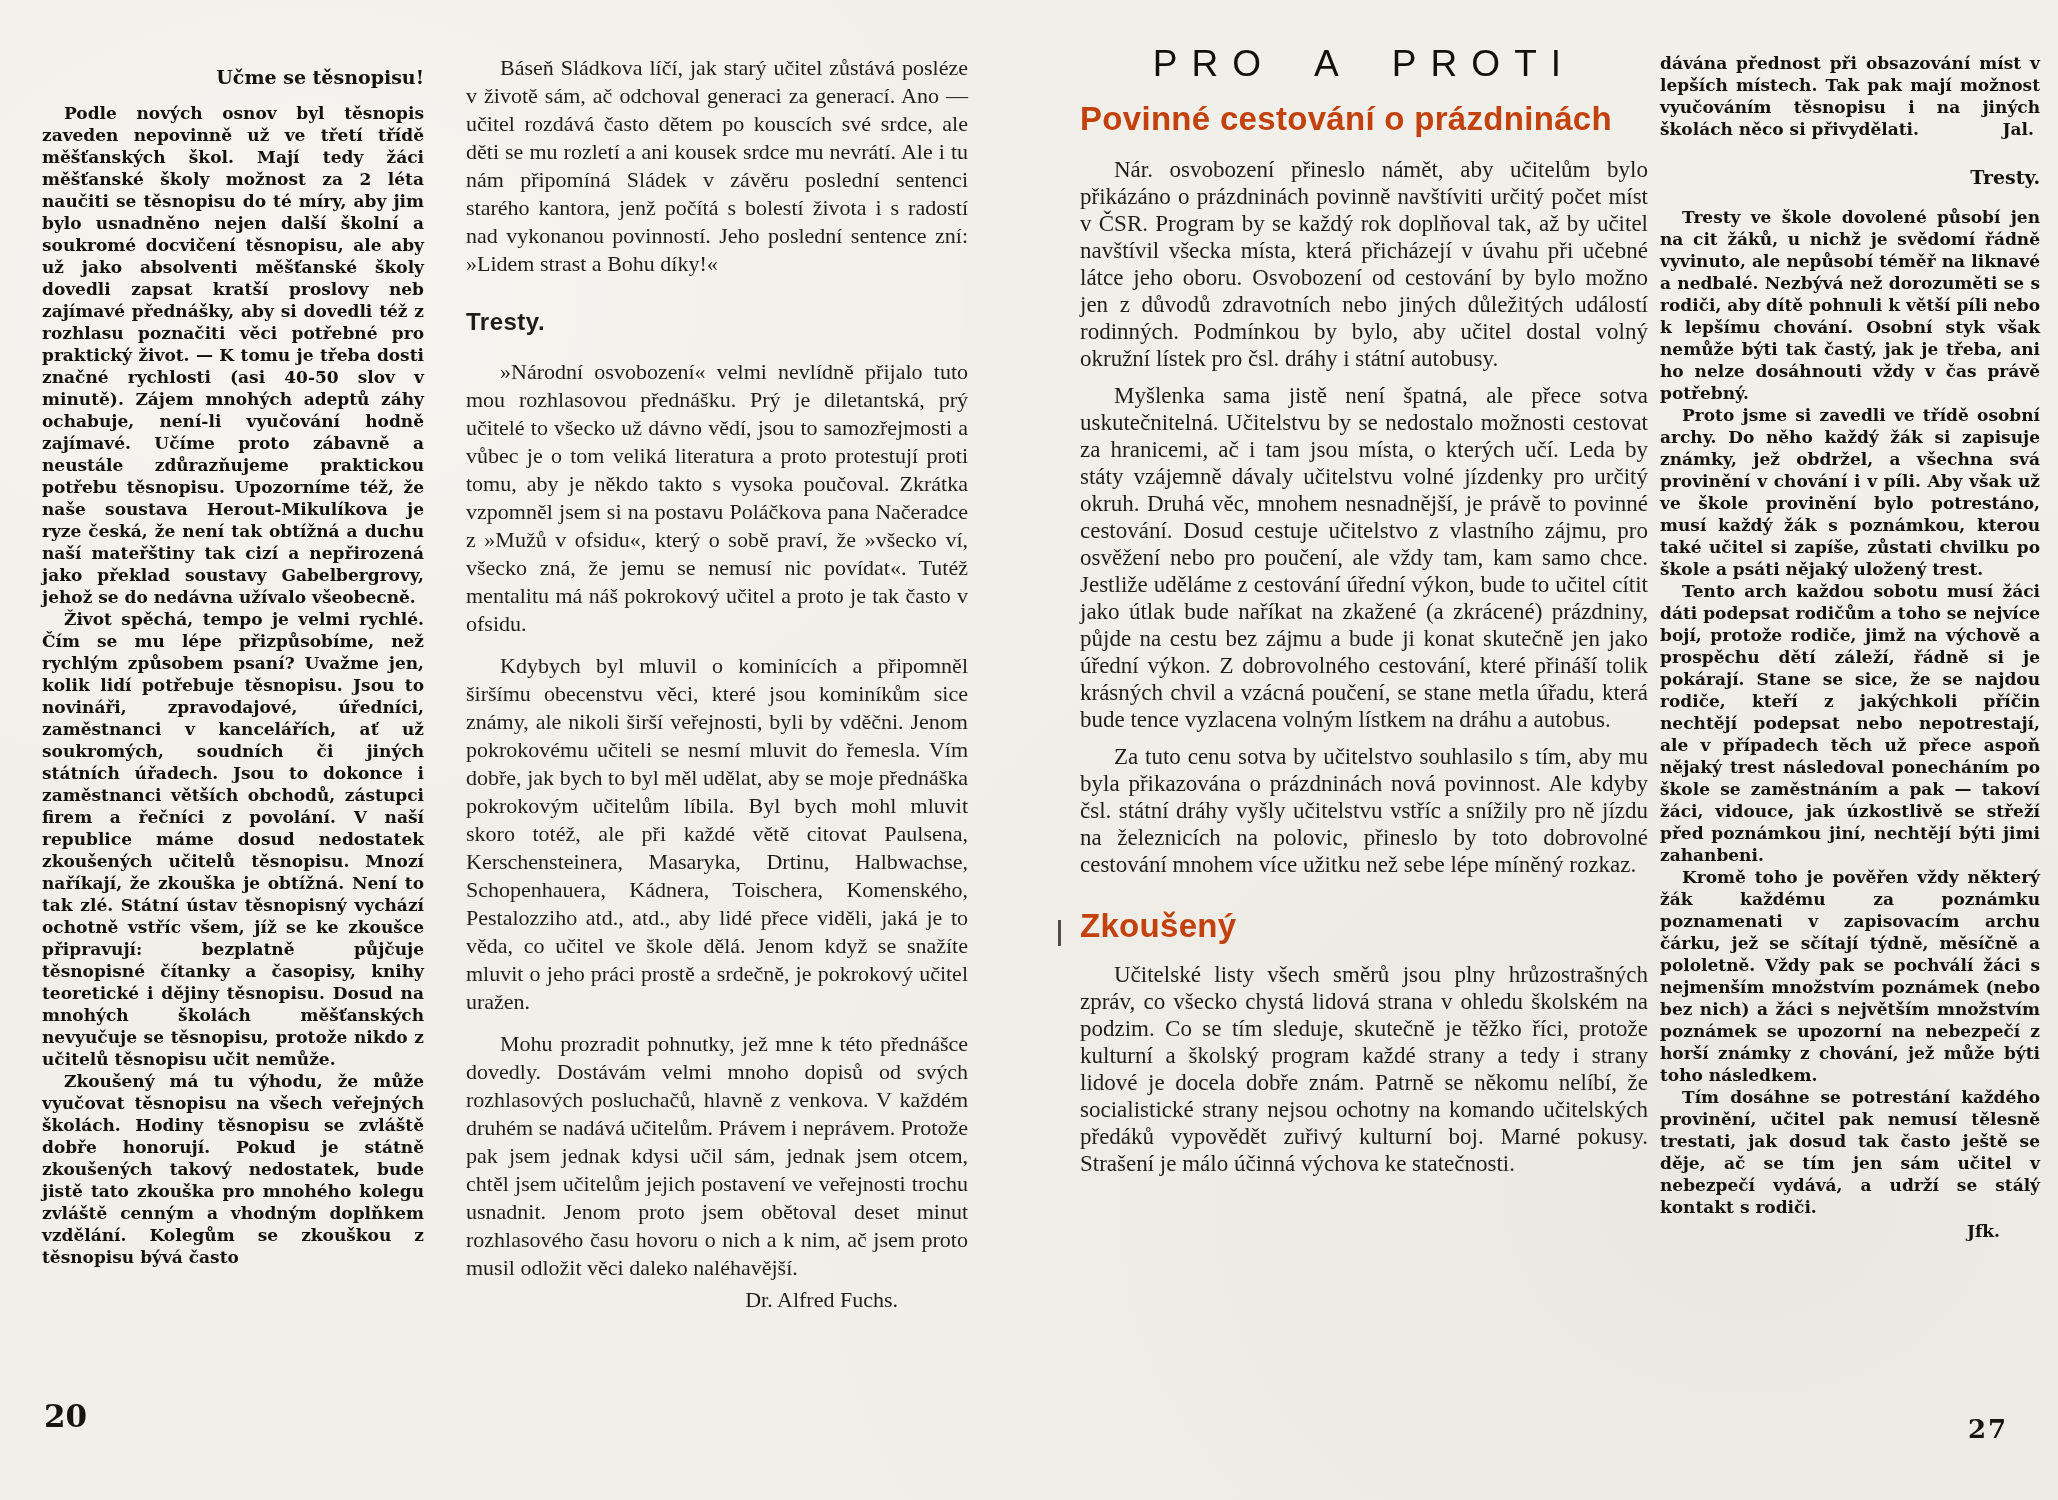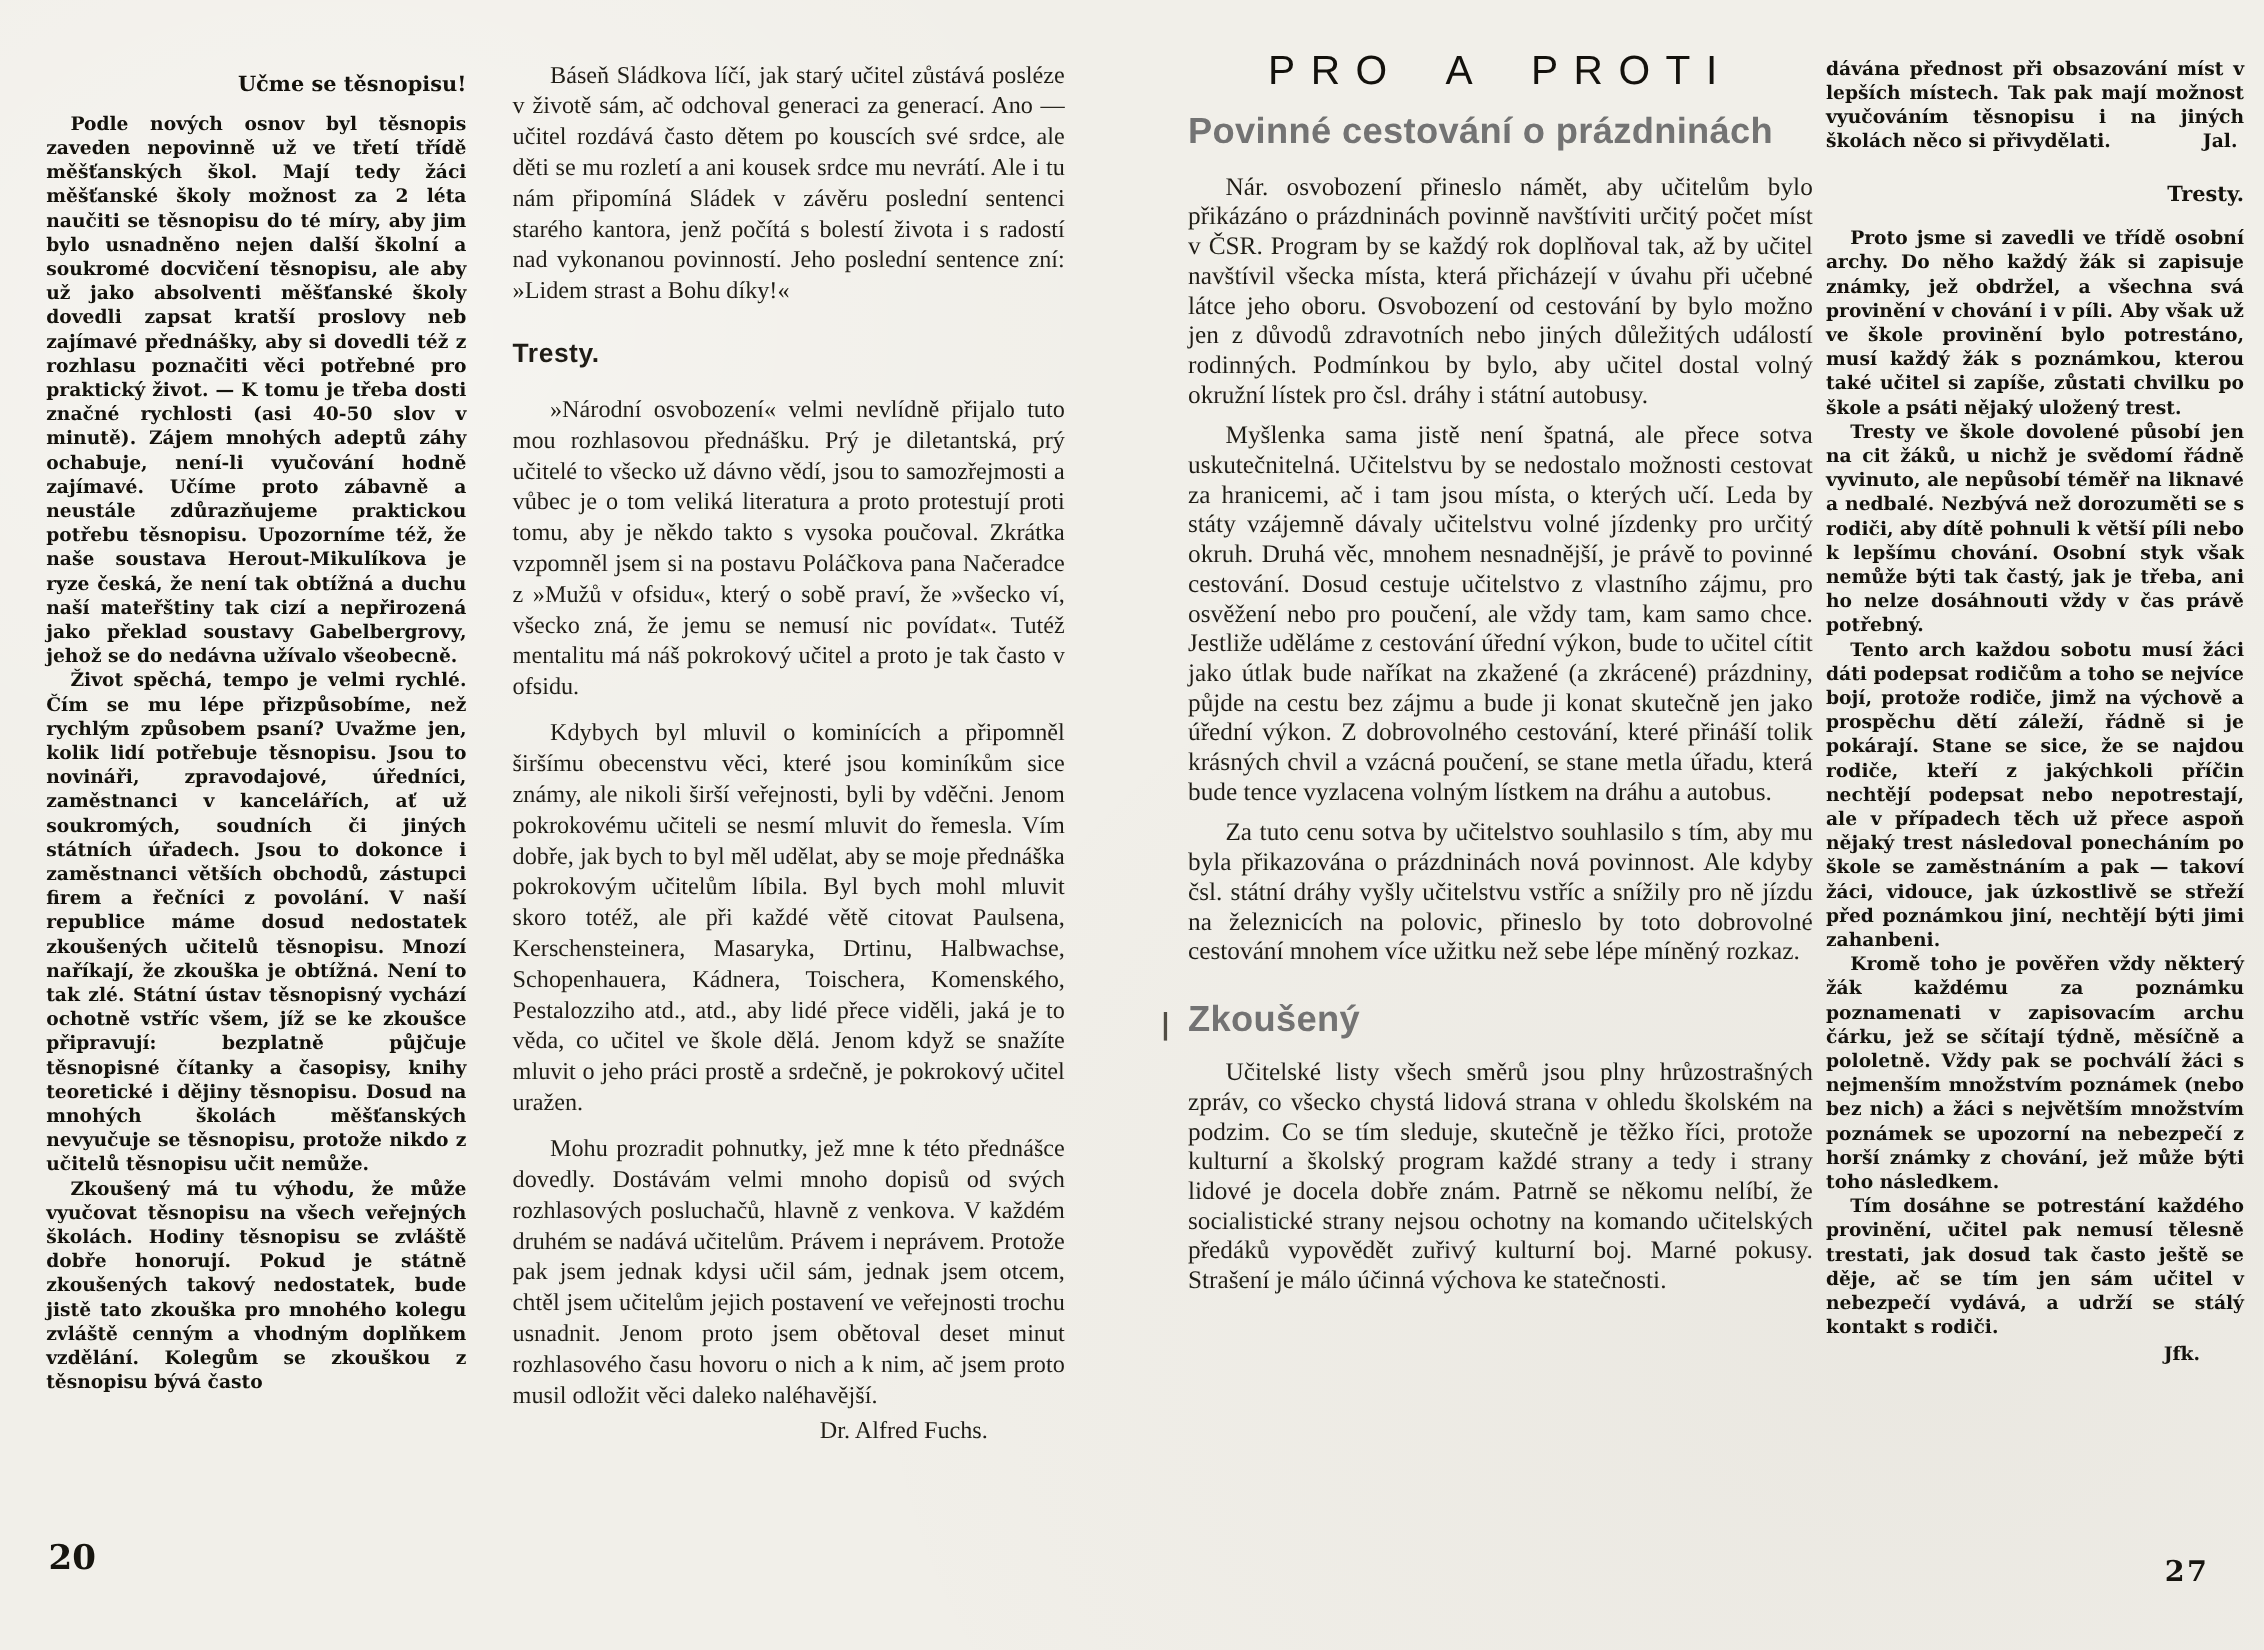--- a/index.html
+++ b/index.html
@@ -78,21 +78,21 @@
     margin:0 0 28px 0;
     white-space:nowrap;
     color:#13110c;
   }
   .sans-heading{
     font-family:"Liberation Sans", sans-serif;
     font-weight:bold;
     font-size:33px;
     letter-spacing:.3px;
     margin:0 0 24px 0;
-    color:#737373;
+    color:#c2410c;
   }
   .sans-heading.strasaci{margin:34px 0 22px 0;position:relative;}
   .tick{
     position:absolute;left:-22px;top:8px;width:3px;height:26px;
     background:#2a261d;opacity:.8;
   }
   .pageno{
     position:absolute;
     font-family:"DejaVu Serif", serif;
     font-weight:bold;
@@ -145,22 +145,22 @@
         <span class="tick"></span>
         <span>Zkoušený</span>
       </h3>
       <p>Učitelské listy všech směrů jsou plny hrůzostrašných zpráv, co všecko chystá lidová strana v ohledu školském na podzim. Co se tím sleduje, skutečně je těžko říci, protože kulturní a školský program každé strany a tedy i strany lidové je docela dobře znám. Patrně se někomu nelíbí, že socialistické strany nejsou ochotny na komando učitelských předáků vypovědět zuřivý kulturní boj. Marné pokusy. Strašení je málo účinná výchova ke statečnosti.</p>
     </div>
 
     <div class="col col4 slab-col">
       <p class="no-indent">dávána přednost při obsazování míst v lepších místech. Tak pak mají možnost vyučováním těsnopisu i na jiných školách něco si přivydělati.</p>
       <div class="sig slab-sig">Jal.</div>
       <h4 class="slab-heading mid">Tresty.</h4>
+      <p>Tresty ve škole dovolené působí jen na cit žáků, u nichž je svědomí řádně vyvinuto, ale nepůsobí téměř na liknavé a nedbalé. Nezbývá než dorozuměti se s rodiči, aby dítě pohnuli k větší píli nebo k lepšímu chování. Osobní styk však nemůže býti tak častý, jak je třeba, ani ho nelze dosáhnouti vždy v čas právě potřebný.</p>
       <p>Proto jsme si zavedli ve třídě osobní archy. Do něho každý žák si zapisuje známky, jež obdržel, a všechna svá provinění v chování i v píli. Aby však už ve škole provinění bylo potrestáno, musí každý žák s poznámkou, kterou také učitel si zapíše, zůstati chvilku po škole a psáti nějaký uložený trest.</p>
-      <p>Tresty ve škole dovolené působí jen na cit žáků, u nichž je svědomí řádně vyvinuto, ale nepůsobí téměř na liknavé a nedbalé. Nezbývá než dorozuměti se s rodiči, aby dítě pohnuli k větší píli nebo k lepšímu chování. Osobní styk však nemůže býti tak častý, jak je třeba, ani ho nelze dosáhnouti vždy v čas právě potřebný.</p>
       <p>Tento arch každou sobotu musí žáci dáti podepsat rodičům a toho se nejvíce bojí, protože rodiče, jimž na výchově a prospěchu dětí záleží, řádně si je pokárají. Stane se sice, že se najdou rodiče, kteří z jakýchkoli příčin nechtějí podepsat nebo nepotrestají, ale v případech těch už přece aspoň nějaký trest následoval ponecháním po škole se zaměstnáním a pak — takoví žáci, vidouce, jak úzkostlivě se střeží před poznámkou jiní, nechtějí býti jimi zahanbeni.</p>
       <p>Kromě toho je pověřen vždy některý žák každému za poznámku poznamenati v zapisovacím archu čárku, jež se sčítají týdně, měsíčně a pololetně. Vždy pak se pochválí žáci s nejmenším množstvím poznámek (nebo bez nich) a žáci s největším množstvím poznámek se upozorní na nebezpečí z horší známky z chování, jež může býti toho následkem.</p>
       <p>Tím dosáhne se potrestání každého provinění, učitel pak nemusí tělesně trestati, jak dosud tak často ještě se děje, ač se tím jen sám učitel v nebezpečí vydává, a udrží se stálý kontakt s rodiči.</p>
       <div class="sig slab-sig jfk">Jfk.</div>
     </div>
 
     <div class="pageno right">27</div>
   </section>
 
 </div>

